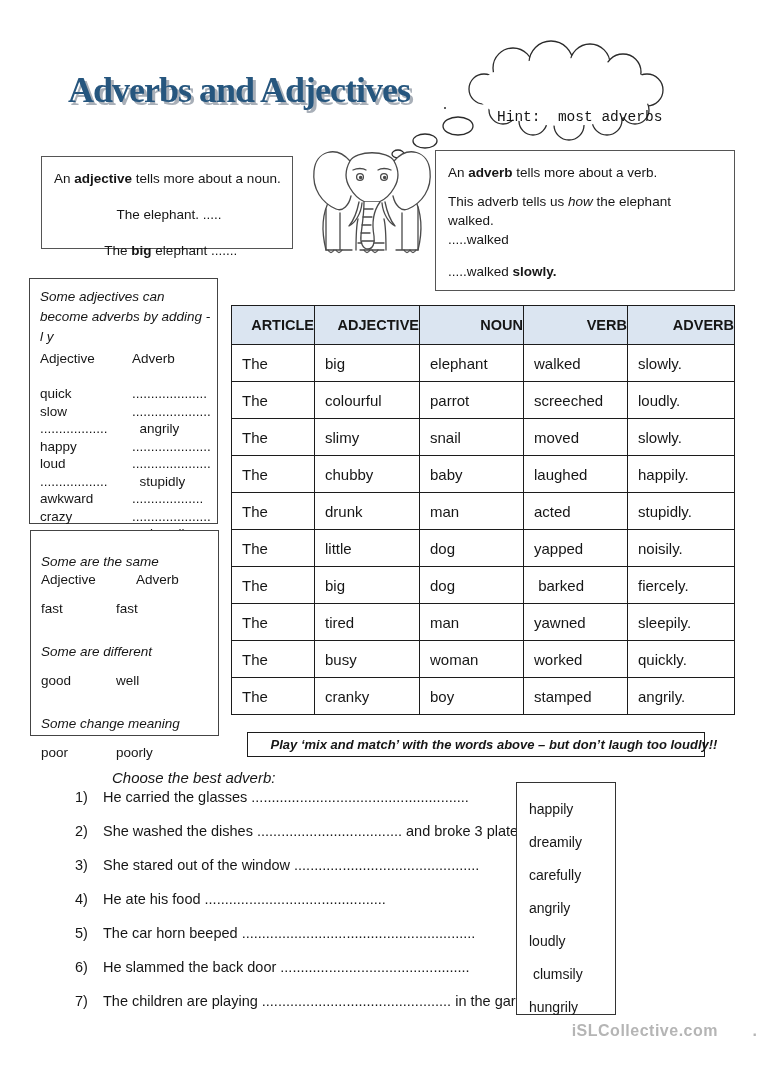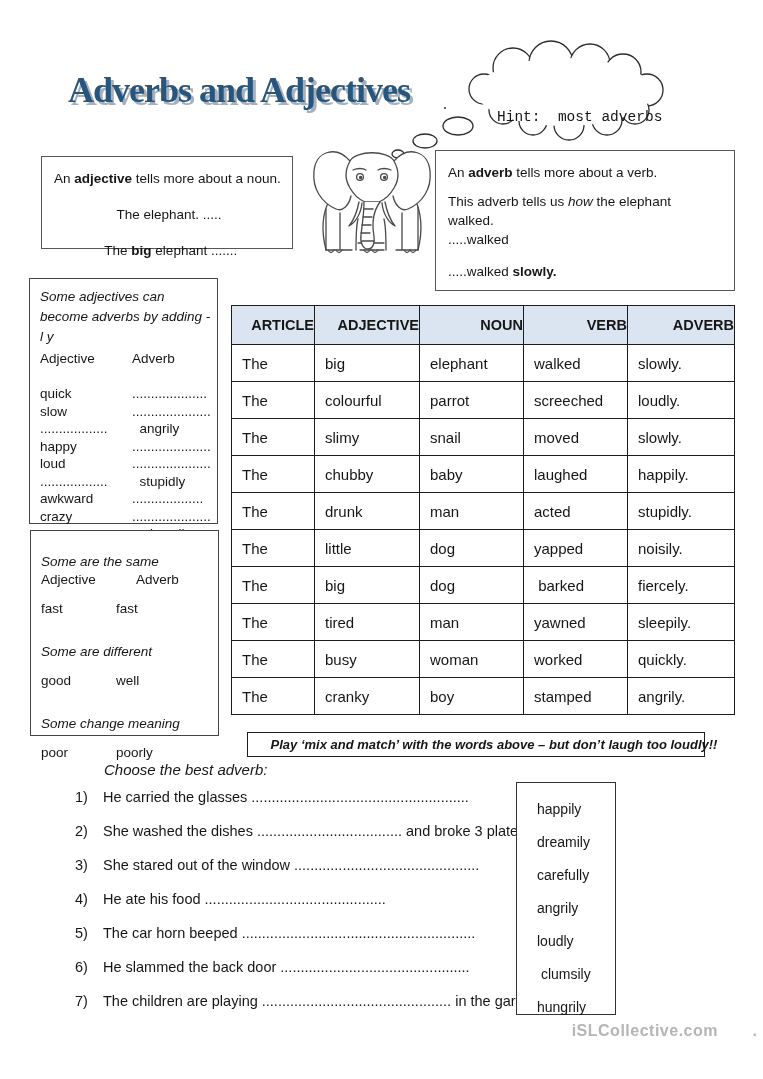--- a/index.html
+++ b/index.html
@@ -77,32 +77,32 @@
   .word-table col.c3 { width: 104px; }
   .word-table col.c4 { width: 107px; }
   
   .mix-note {
     position: absolute; left: 247px; top: 732px; width: 458px; height: 25px;
     border: 1px solid #1c1c1c; display: flex; align-items: center; justify-content: center;
     font-size: 13px; font-weight: bold; font-style: italic; white-space: nowrap; padding-left: 36px;
   }
   
   .choose-prompt {
-    position: absolute; left: 96px; top: 753px; margin: 8px;
+    position: absolute; left: 96px; top: 753px; margin: 16px;
     font-size: 15px; font-style: italic; font-weight: normal;
   }
   .exercise { position: absolute; left: 75px; top: 780px; width: 440px; }
   .ex-item { display: flex; height: 34px; align-items: center; font-size: 14.5px; }
   .ex-num { width: 28px; flex: 0 0 auto; }
   .ex-text { white-space: pre; }
   
   .word-bank {
     position: absolute; left: 516px; top: 782px; width: 100px; height: 233px;
     border: 1.5px solid #333; background: #fff; list-style: none;
-    margin: 0; padding: 10px 0 0 20px;
+    margin: 0; padding: 10px 0 0 12px;
   }
   .word-bank li { line-height: 33px; font-size: 14px; white-space: pre; }
   
   .footer {
     position: absolute; right: 45px; top: 1022px; font-size: 16px; font-weight: bold;
     color: var(--footer-text, #b5b5b5); letter-spacing: 0.5px;
   }
   .footer-dot { position: absolute; right: 6px; top: 1022px; font-size: 16px; font-weight: bold; color: var(--footer-text, #b5b5b5); }
   b { font-weight: bold; }
   .it { font-style: italic; }

